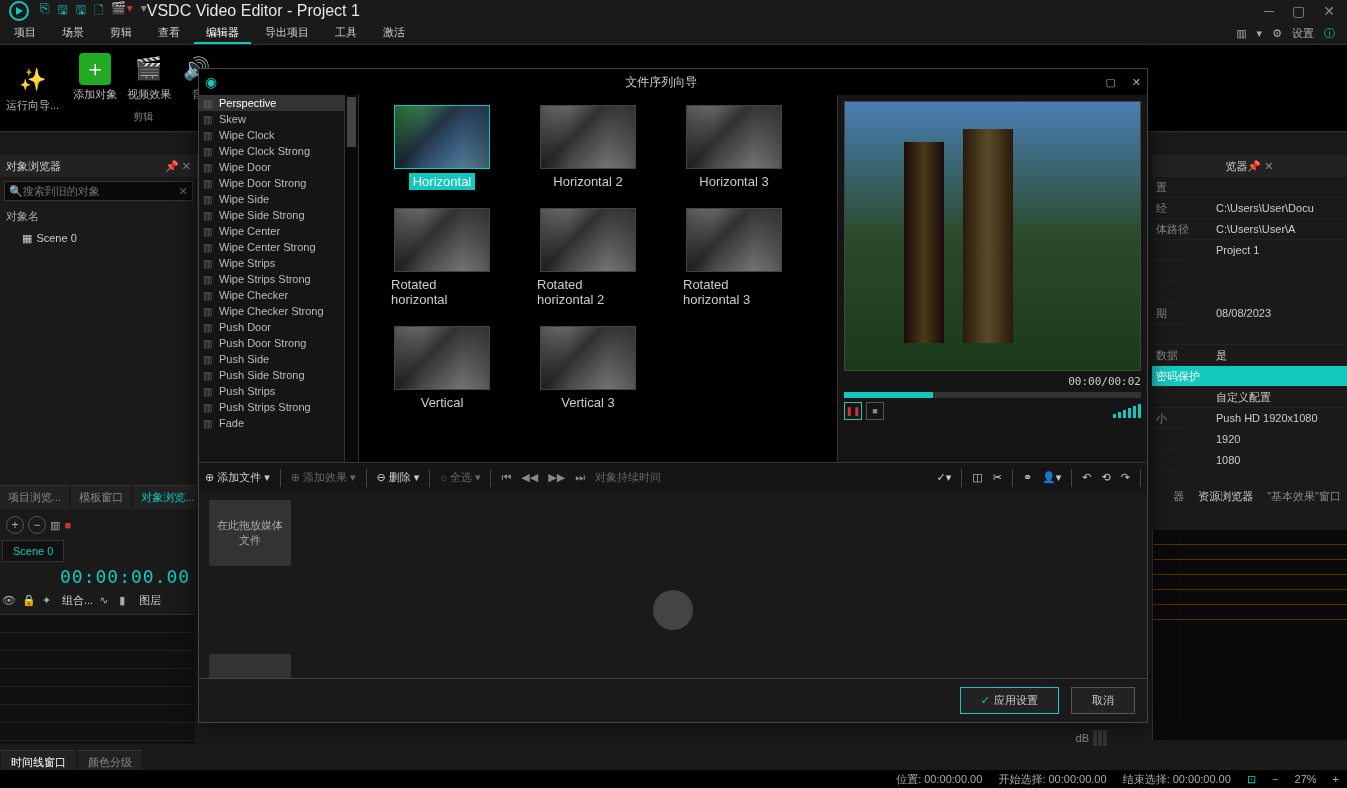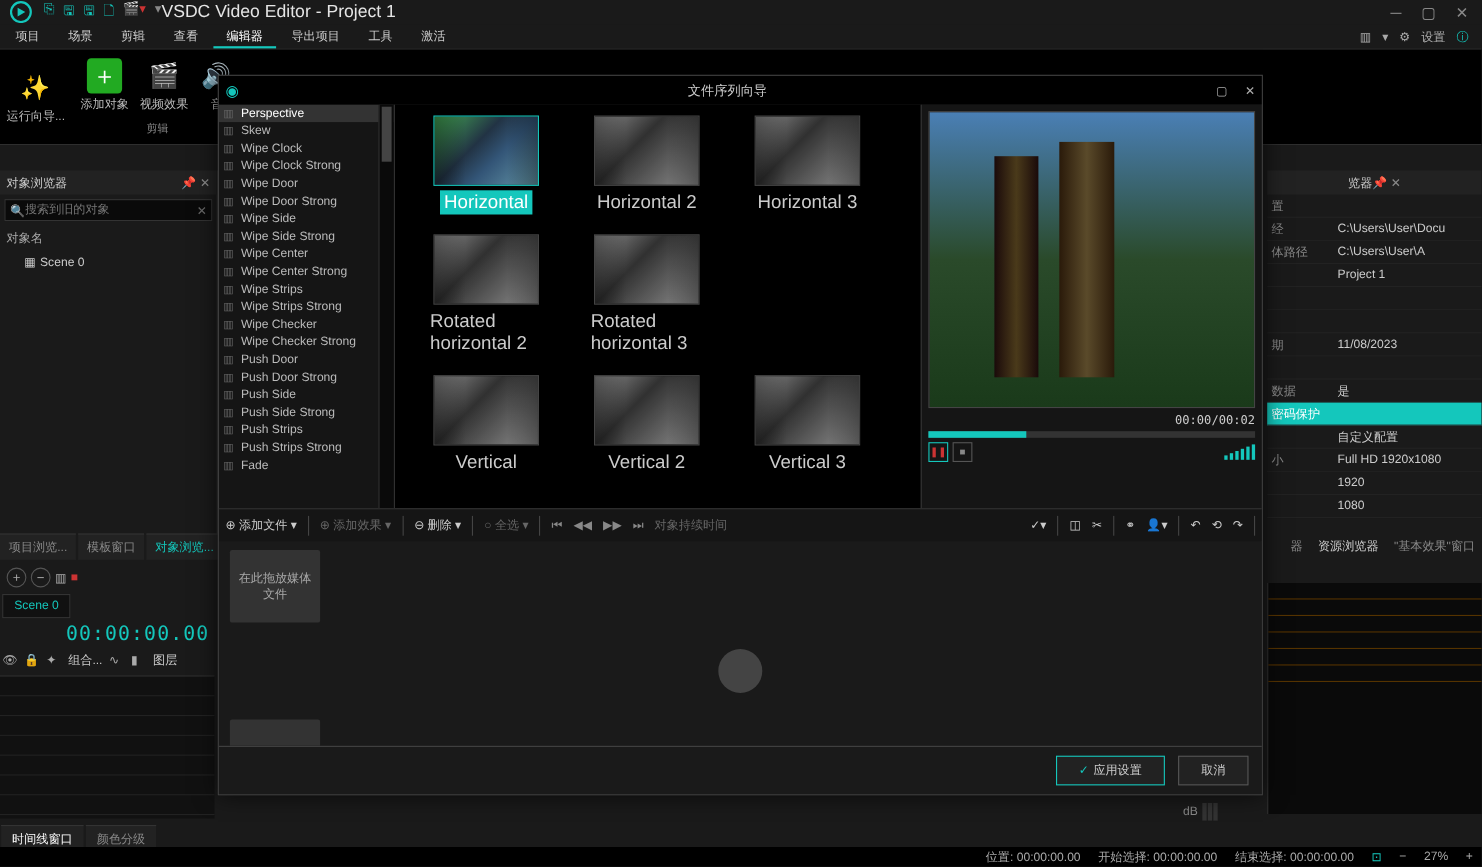--- a/index.html
+++ b/index.html
@@ -92,21 +92,21 @@
 .fx-item.hdr { font-weight: normal; color: #fff; background:#333; }
 .fx-scroll{position:absolute; right:0; top:0; bottom:0; width:14px; background:#0a0a0a; border-left:1px solid #333;}
 .fx-scroll-thumb{position:absolute; top:2px; left:2px; right:2px; height:50px; background:#444;}
 
 
 .thumb-grid { flex: 1; background: #000; padding: 10px 8px; overflow-y: auto; }
 .thumb-row { display: flex; gap: 36px; margin-bottom: 18px; justify-content:flex-start; padding-left:20px;}
 .thumb { display: flex; flex-direction: column; align-items: center; gap: 4px; width: 110px; }
 .thumb-img { width: 96px; height: 64px; background: linear-gradient(135deg,#4a5,#234 40%,#357 60%,#69a); border: 1px solid #444; position: relative; overflow:hidden;}
 .thumb.sel .thumb-img { border: 1px solid #14c7bc; }
-.thumb-lbl { font-size: 17px; color: #ccc; padding:1px 4px;}
+.thumb-lbl { font-size: 13px; color: #ccc; padding:1px 4px;}
 .thumb.sel .thumb-lbl { background: #14c7bc; color: #fff; }
 .thumb-img.bw { filter: grayscale(1); }
 .thumb-img::after{content:""; position:absolute; inset:0; background:linear-gradient(90deg, rgba(0,0,0,0.4),transparent 30%,transparent 70%, rgba(0,0,0,0.4));}
 
 
 .preview { width: 310px; background: #151515; border-left: 1px solid #333; display: flex; flex-direction: column; padding: 6px; gap: 4px; }
 .preview-img { width: 100%; height: 270px; background: linear-gradient(180deg,#4a7fb5,#2a4a2a 50%,#1a3a1a); border: 1px solid #444; position:relative; overflow:hidden;}
 .preview-img::before{content:"";position:absolute;left:40%;top:10%;width:50px;height:80%;background:linear-gradient(90deg,#2a1a0a,#5a4a2a,#2a1a0a);}
 .preview-img::after{content:"";position:absolute;left:20%;top:15%;width:40px;height:75%;background:linear-gradient(90deg,#1a0a0a,#4a3a1a,#1a0a0a);}
 .prev-bar { height: 6px; background: #333; }
@@ -299,40 +299,40 @@
       <div class="rp-row">
         <div class="k"></div>
         <div class="v"></div>
       </div>
       <div class="rp-row">
         <div class="k"></div>
         <div class="v"></div>
       </div>
       <div class="rp-row">
         <div class="k">期</div>
-        <div class="v">11/08/2023</div>
+        <div class="v">08/08/2023</div>
       </div>
       <div class="rp-row">
         <div class="k"></div>
         <div class="v"></div>
       </div>
       <div class="rp-row">
         <div class="k">数据</div>
         <div class="v">是</div>
       </div>
       <div class="rp-row hl">
         <div class="v" style="text-align: left;">密码保护</div>
       </div>
       <div class="rp-row">
         <div class="k"></div>
         <div class="v">自定义配置</div>
       </div>
       <div class="rp-row">
         <div class="k">小</div>
-        <div class="v">Full HD 1920x1080</div>
+        <div class="v">Push HD 1920x1080</div>
       </div>
       <div class="rp-row">
         <div class="k"></div>
         <div class="v">1920</div>
       </div>
       <div class="rp-row">
         <div class="k"></div>
         <div class="v">1080</div>
       </div>
     </div>
@@ -435,35 +435,35 @@
             <div class="thumb-lbl">Horizontal 2</div>
           </div>
           <div class="thumb">
             <div class="thumb-img bw"></div>
             <div class="thumb-lbl">Horizontal 3</div>
           </div>
         </div>
         <div class="thumb-row">
           <div class="thumb">
             <div class="thumb-img bw"></div>
+            <div class="thumb-lbl">Rotated horizontal</div>
+          </div>
+          <div class="thumb">
+            <div class="thumb-img bw"></div>
             <div class="thumb-lbl">Rotated horizontal 2</div>
           </div>
           <div class="thumb">
             <div class="thumb-img bw"></div>
             <div class="thumb-lbl">Rotated horizontal 3</div>
           </div>
         </div>
         <div class="thumb-row">
           <div class="thumb">
             <div class="thumb-img bw"></div>
             <div class="thumb-lbl">Vertical</div>
-          </div>
-          <div class="thumb">
-            <div class="thumb-img bw"></div>
-            <div class="thumb-lbl">Vertical 2</div>
           </div>
           <div class="thumb">
             <div class="thumb-img bw"></div>
             <div class="thumb-lbl">Vertical 3</div>
           </div>
         </div>
       </div>
 
     <div class="preview">
       <div class="preview-img"></div>

